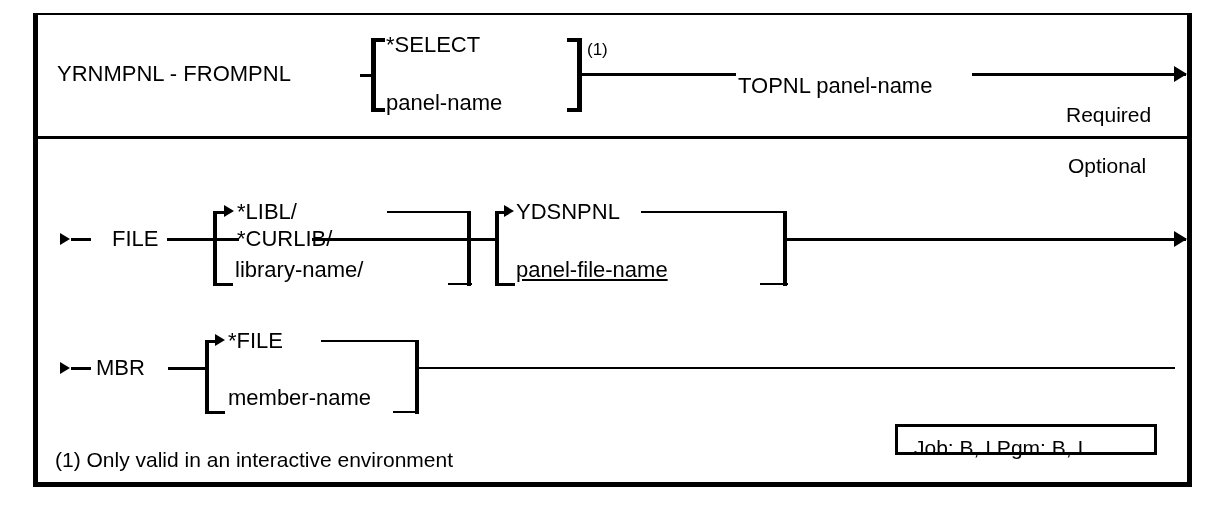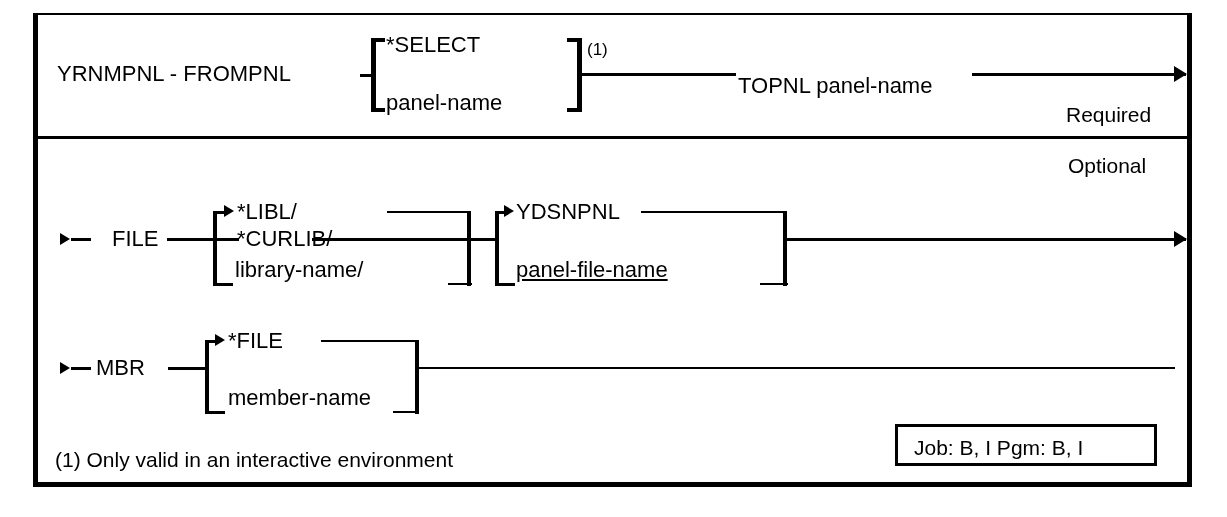--- a/index.html
+++ b/index.html
@@ -83,21 +83,21 @@
 
   
   .corner{position:absolute;box-sizing:border-box;}
   .corner.tl{border-left:4px solid #000;border-top:3px solid #000;}
   .corner.bl{border-left:4px solid #000;border-bottom:3px solid #000;}
 
   
   #jobbox{
     position:absolute;
     left:895px;top:424px;
-    width:262px;height:42px;
+    width:262px;height:31px;
     box-sizing:border-box;
     border:3px solid #000;
     background:#fff;
   }
   #jobbox .lbl{left:16px;top:10px;}
 </style>
 </head>
 <body>
 
 <div id="screen">

